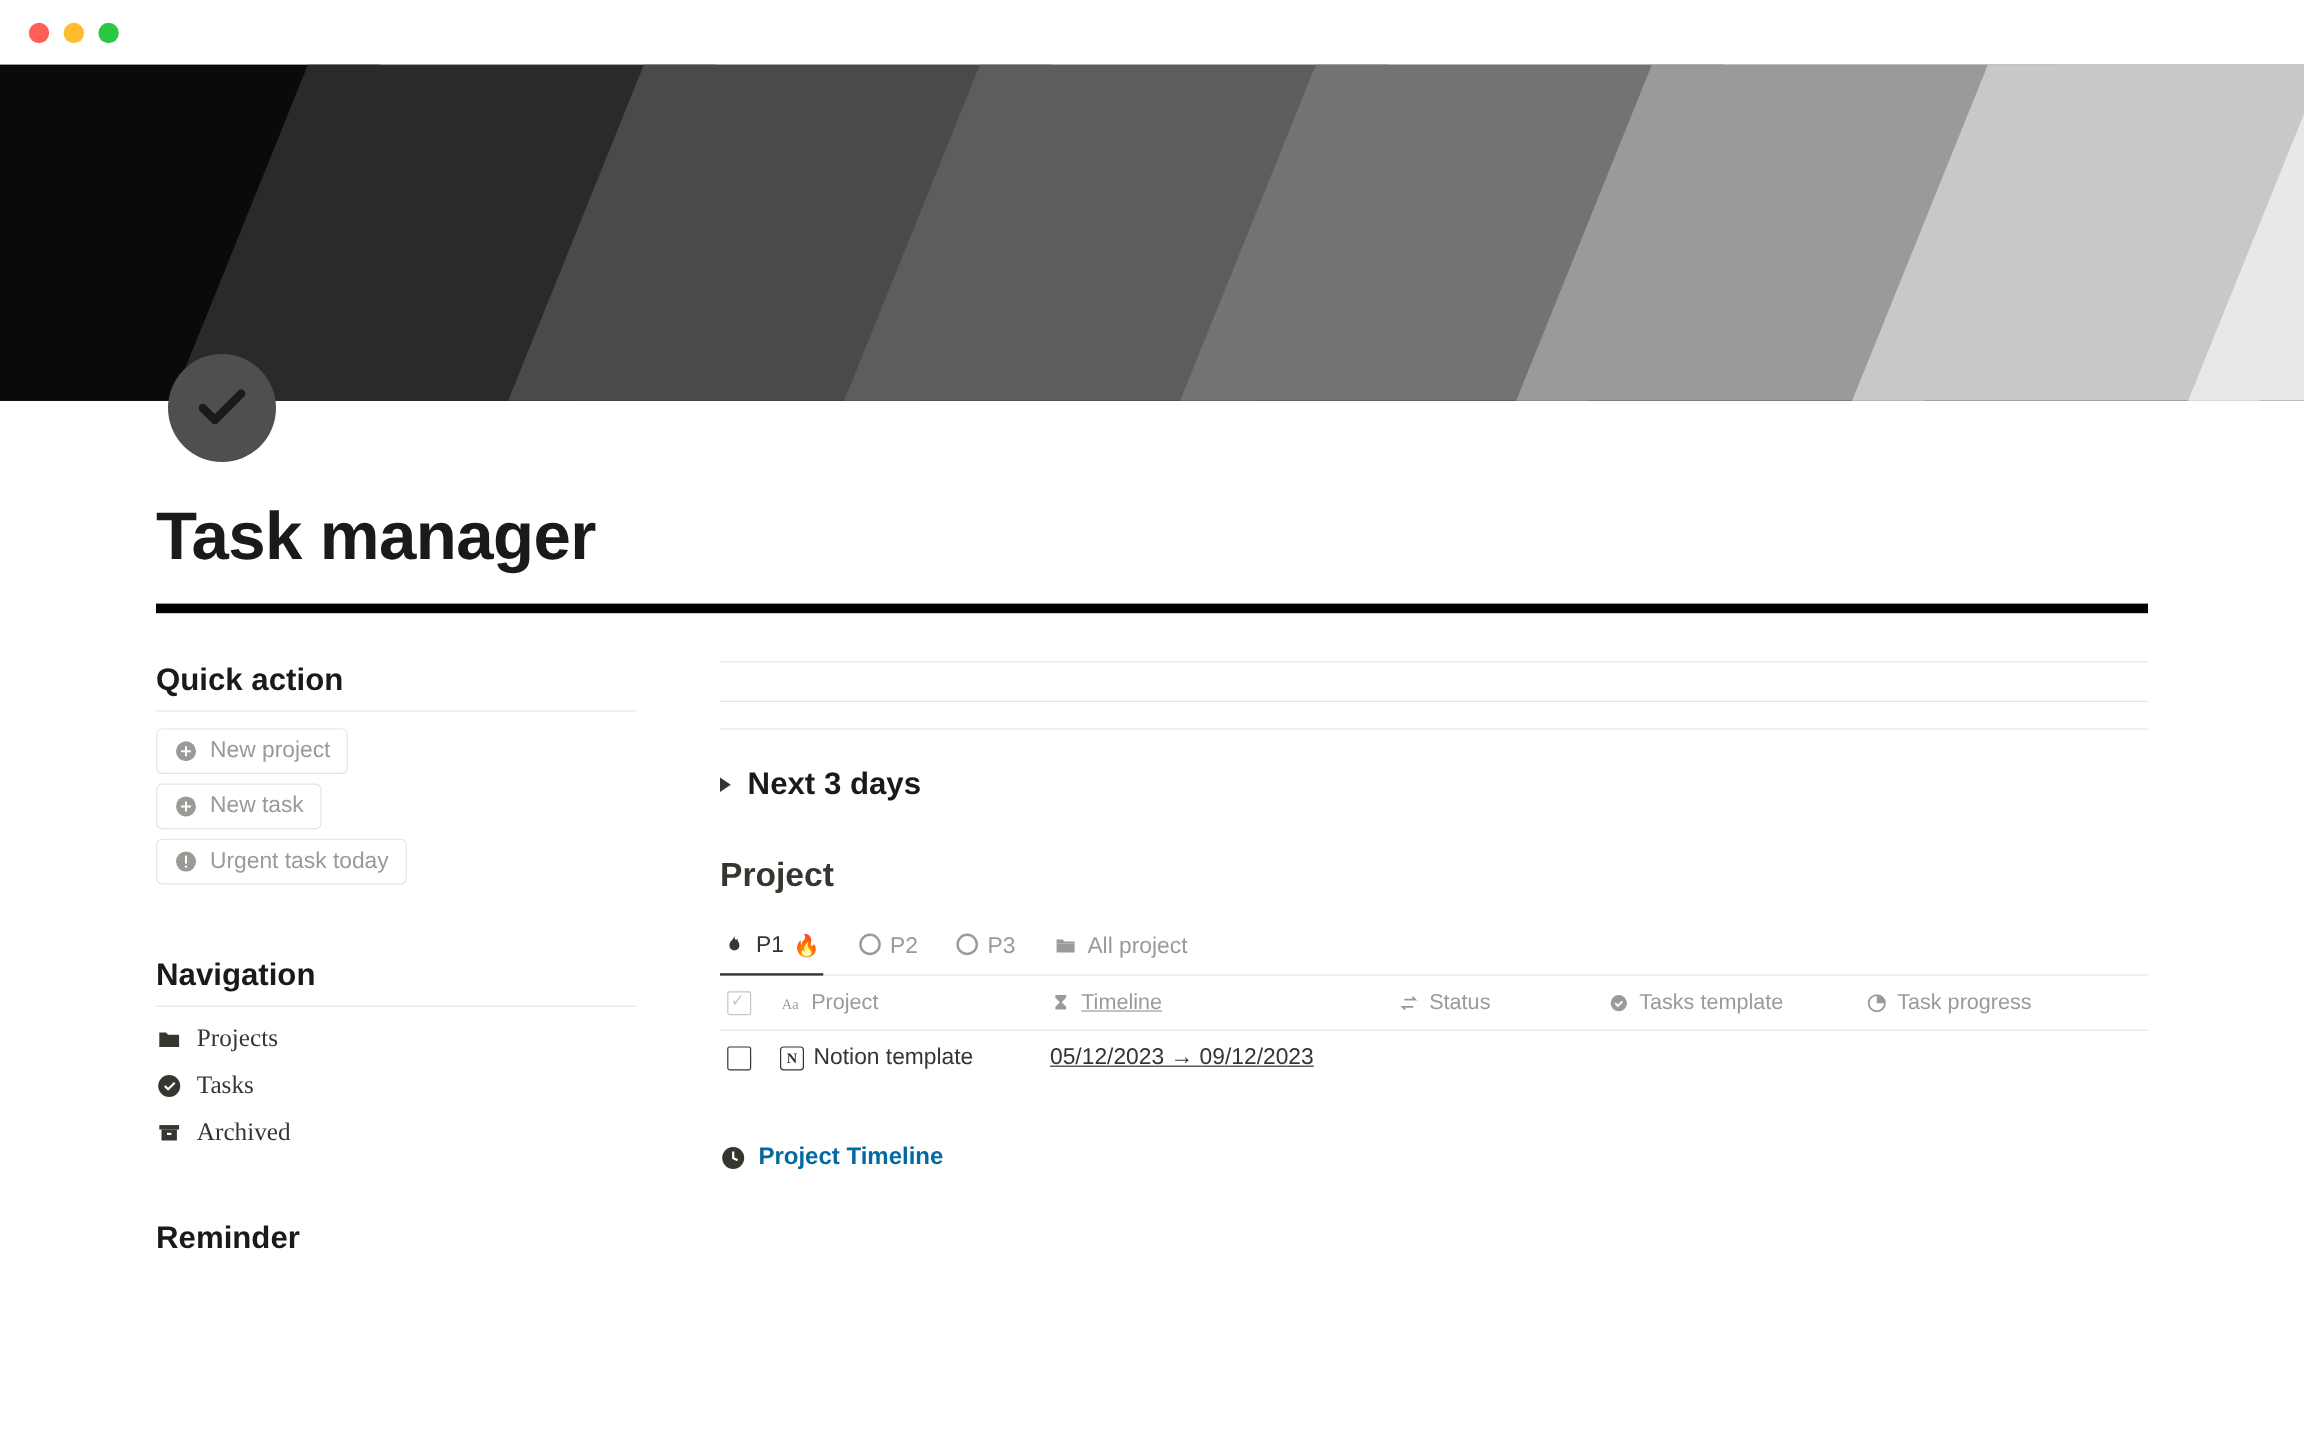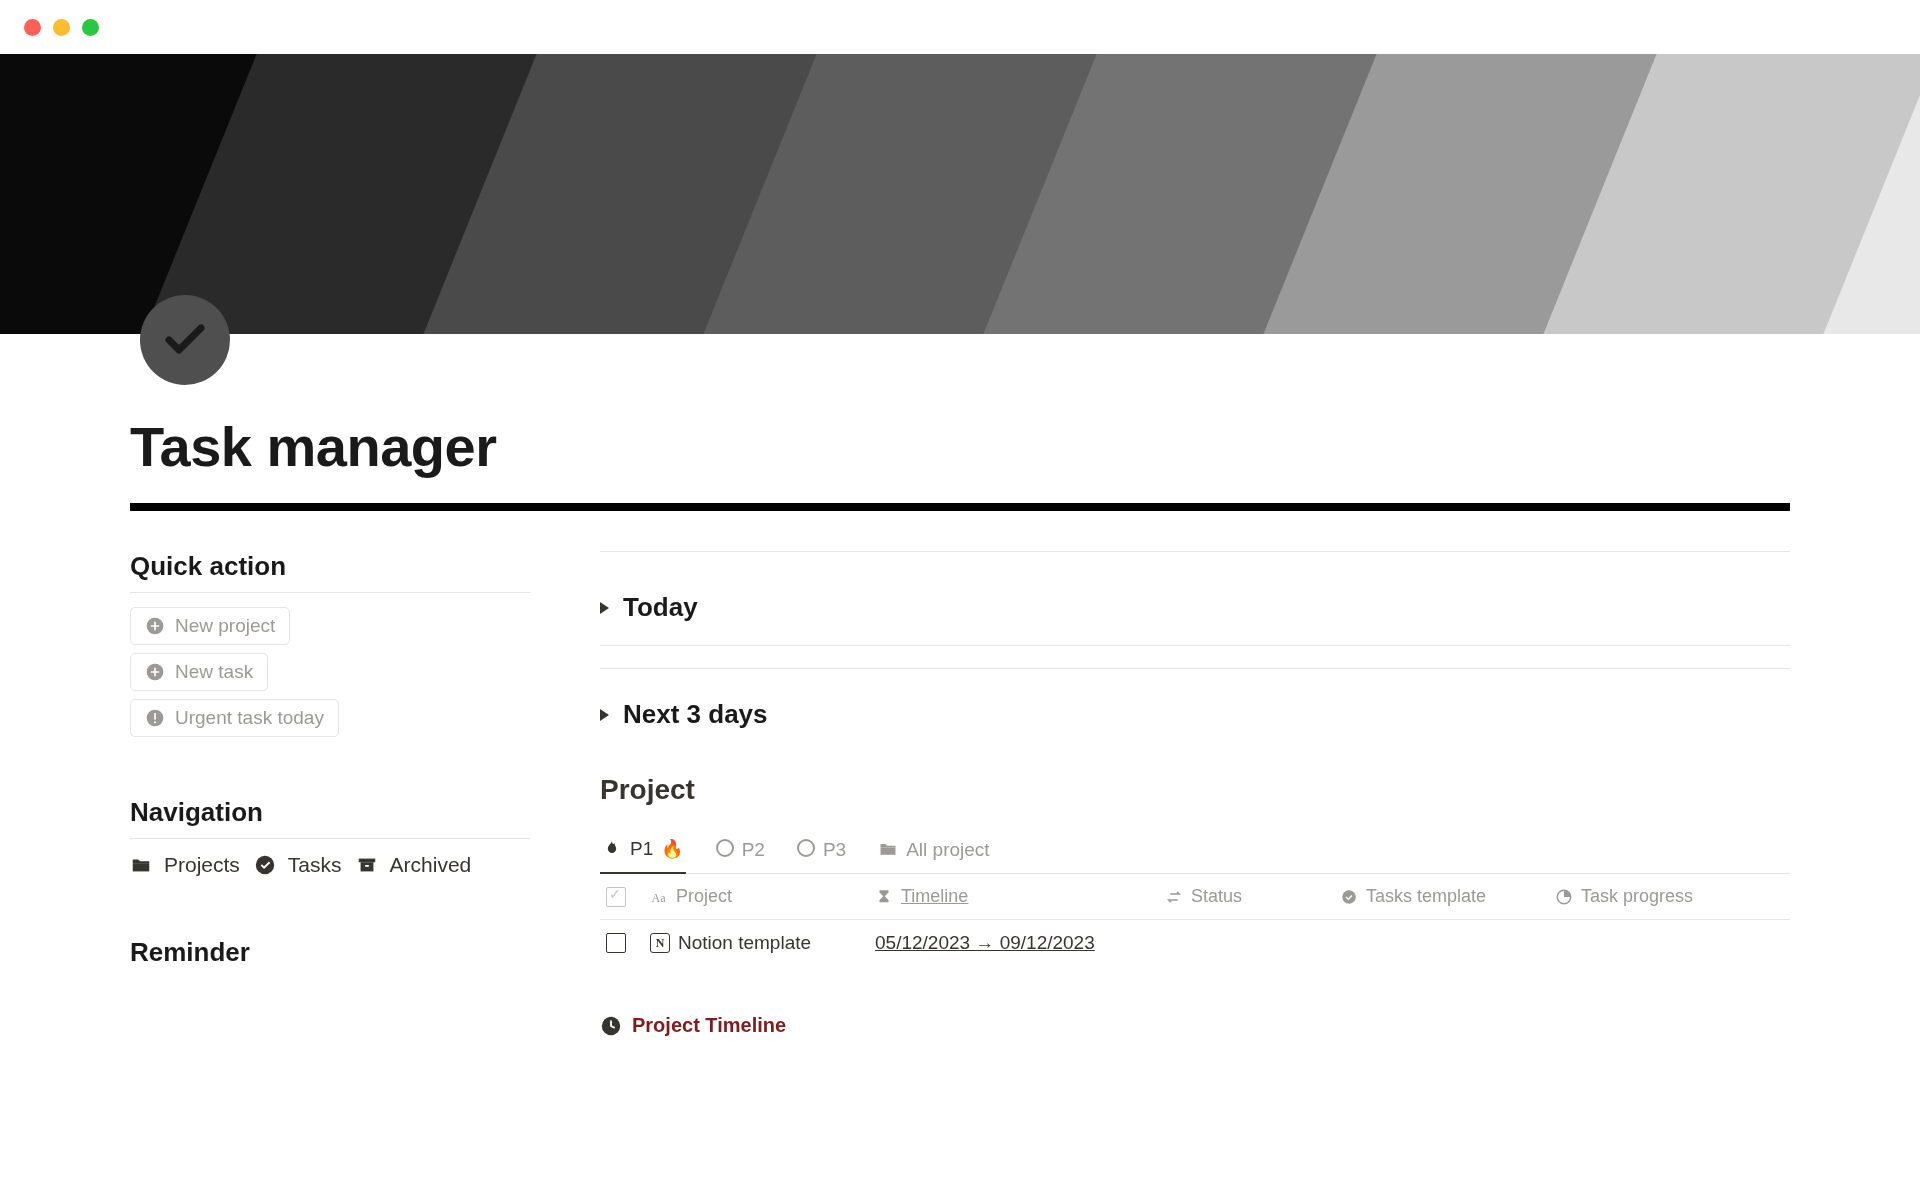--- a/index.html
+++ b/index.html
@@ -117,22 +117,24 @@
   border-radius: 5px;
   background: #fff;
   color: #9b9a97;
   font-size: 19px;
   cursor: pointer;
 }
 .quick-btn svg { width: 20px; height: 20px; fill: #9b9a97; }
 
 .nav-list {
   display: flex;
+  flex-direction: column;
   gap: 14px;
   margin-bottom: 60px;
+  font-family: Liberation Serif, serif;
 }
 .nav-item {
   display: flex;
   align-items: center;
   gap: 12px;
   font-size: 21px;
   font-weight: 500;
   color: #37352f;
   cursor: pointer;
 }
@@ -239,21 +241,21 @@
 }
 .th-icon { width: 18px; height: 18px; fill: #9b9a97; flex-shrink:0; }
 
 .timeline-footer {
   display: flex;
   align-items: center;
   gap: 10px;
   margin-top: 48px;
   font-size: 20px;
   font-weight: 600;
-  color: #7f1d1d;
+  color: #0369a1;
 }
 .timeline-footer svg { width: 22px; height: 22px; fill: #37352f; }
 
 .fire { font-size: 18px; }
 .circle-empty {
   width: 18px; height: 18px;
   border: 2px solid #9b9a97;
   border-radius: 50%;
 }
 .folder-icon svg,
@@ -353,24 +355,20 @@
         </div>
       </div>
 
       <div class="section-heading">Reminder</div>
     </div>
 
     <div class="main">
       <div class="main-divider"></div>
 
       <div class="toggle-section">
-        <div class="toggle-row">
-          <div class="toggle-arrow"></div>
-          <span>Today</span>
-        </div>
         <div class="toggle-divider"></div>
       </div>
 
       <div class="toggle-section">
         <div class="toggle-divider"></div>
       </div>
 
       <div class="toggle-section">
         <div class="toggle-row">
           <div class="toggle-arrow"></div>

